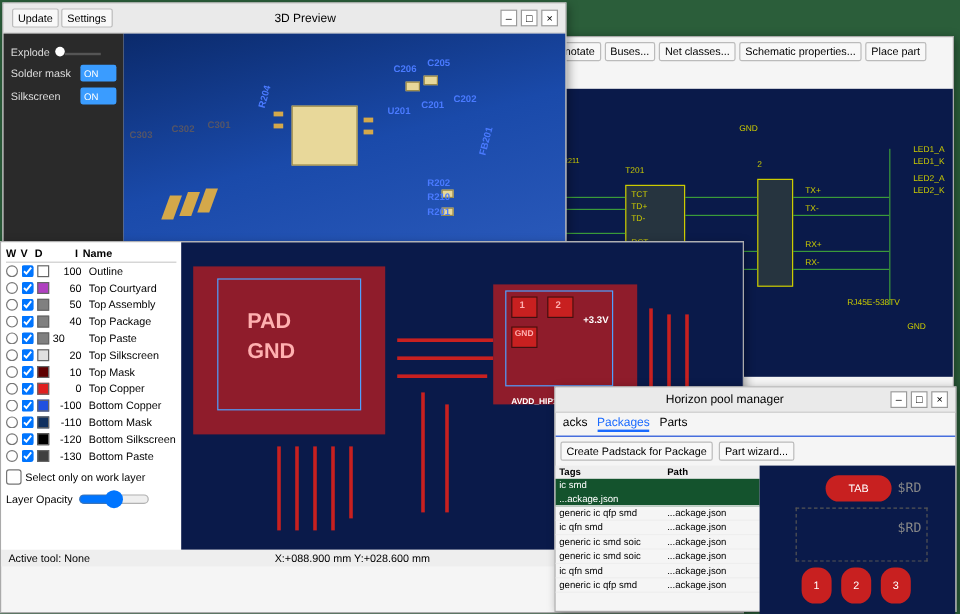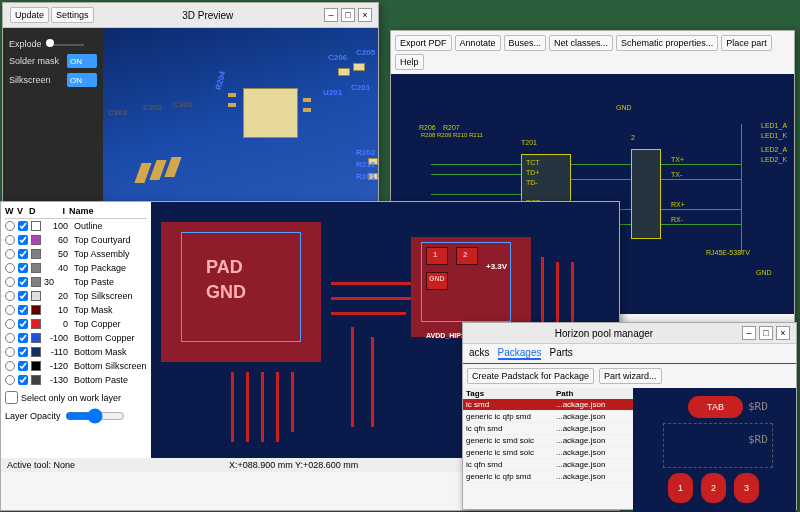--- a/index.html
+++ b/index.html
@@ -6,21 +6,21 @@
 body { background: #2b5e3a; width: 800px; height: 512px; position: relative; overflow: hidden; font-size: 10px; }
 
 .window { position: absolute; background: #f5f5f5; border: 1px solid #aaa; box-shadow: 2px 2px 8px rgba(0,0,0,0.4); }
 .titlebar { display: flex; align-items: center; padding: 3px 6px; background: #eaeaea; border-bottom: 1px solid #ccc; font-size: 10px; }
 .titlebar .title { flex: 1; text-align: center; }
 .wbtn { width: 14px; height: 14px; border: 1px solid #999; margin-left: 3px; display: flex; align-items: center; justify-content: center; font-size: 9px; background: #fff; cursor: pointer; }
 .btn { display: inline-block; padding: 3px 6px; border: 1px solid #bbb; background: #f8f8f8; font-size: 10px; cursor: pointer; margin: 1px; border-radius: 2px; }
 .btn.sm { padding: 2px 4px; font-size: 9px; }
 
 
-#win3d { left: 2px; top: 2px; width: 377px; height: 218px; z-index: 5; }
+#win3d { left: 2px; top: 2px; width: 470px; height: 218px; z-index: 5; }
 #win3d .sidebar { background: #2a2a2a; color: #ddd; width: 100px; height: 190px; float: left; padding: 6px; font-size: 9px; }
 #win3d .sidebar .row { display: flex; align-items: center; justify-content: space-between; margin: 5px 0; }
 #win3d .toggle { width: 30px; height: 14px; background: #3a9cff; color: #fff; font-size: 8px; display: flex; align-items: center; padding: 0 3px; border-radius: 2px; }
 #win3d .canvas3d { margin-left: 100px; height: 190px; background: linear-gradient(165deg,#0b2a6b 0%,#1a4aaa 50%,#2b5abb 100%); position: relative; overflow: hidden; }
 .chip { position: absolute; background: #e8d89a; border: 1px solid #9a8a4a; }
 .reflbl { position: absolute; color: #4a7aff; font-size: 8px; font-weight: bold; }
 .pad3d { position: absolute; background: #d4a84a; }
 
 
 #winsch { left: 390px; top: 30px; width: 405px; height: 300px; z-index: 3; }
@@ -48,21 +48,21 @@
 .smdpad { position: absolute; background: #c82020; border: 1px solid #401010; }
 
 
 #winpool { left: 462px; top: 322px; width: 335px; height: 188px; z-index: 7; }
 #winpool .tabs { display: flex; padding: 3px 6px; gap: 8px; font-size: 10px; border-bottom: 1px solid #1d4ed8; }
 #winpool .tabs .tab.active { color: #1a6aff; border-bottom: 2px solid #1a6aff; text-align: center; }
 #winpool .body { display: flex; height: 140px; }
 #winpool .list { width: 170px; font-size: 8px; }
 #winpool .list .lh { display: flex; background: #eee; font-weight: bold; }
 #winpool .list .lr { display: flex; border-bottom: 1px solid #eee; }
-#winpool .list .lr.sel { background: #b91c1c; color: #fff; }
+#winpool .list .lr.sel { background: #14532d; color: #fff; flex-direction: column; }
 #winpool .list .c1 { width: 90px; padding: 1px 3px; }
 #winpool .list .c2 { width: 70px; padding: 1px 3px; }
 #winpool .preview { flex: 1; background: #0a1a4a; position: relative; }
 .fppad { position: absolute; background: #c82020; color: #fff; font-size: 9px; display: flex; align-items: center; justify-content: center; border-radius: 11px; }
 .fptxt { position: absolute; color: #888; font-size: 11px; font-family: monospace; }
 
 .numinput { width: 70px; padding: 2px; border: 1px solid #bbb; font-size: 10px; }
 .slider { width: 60px; }
 </style>
 </head>

